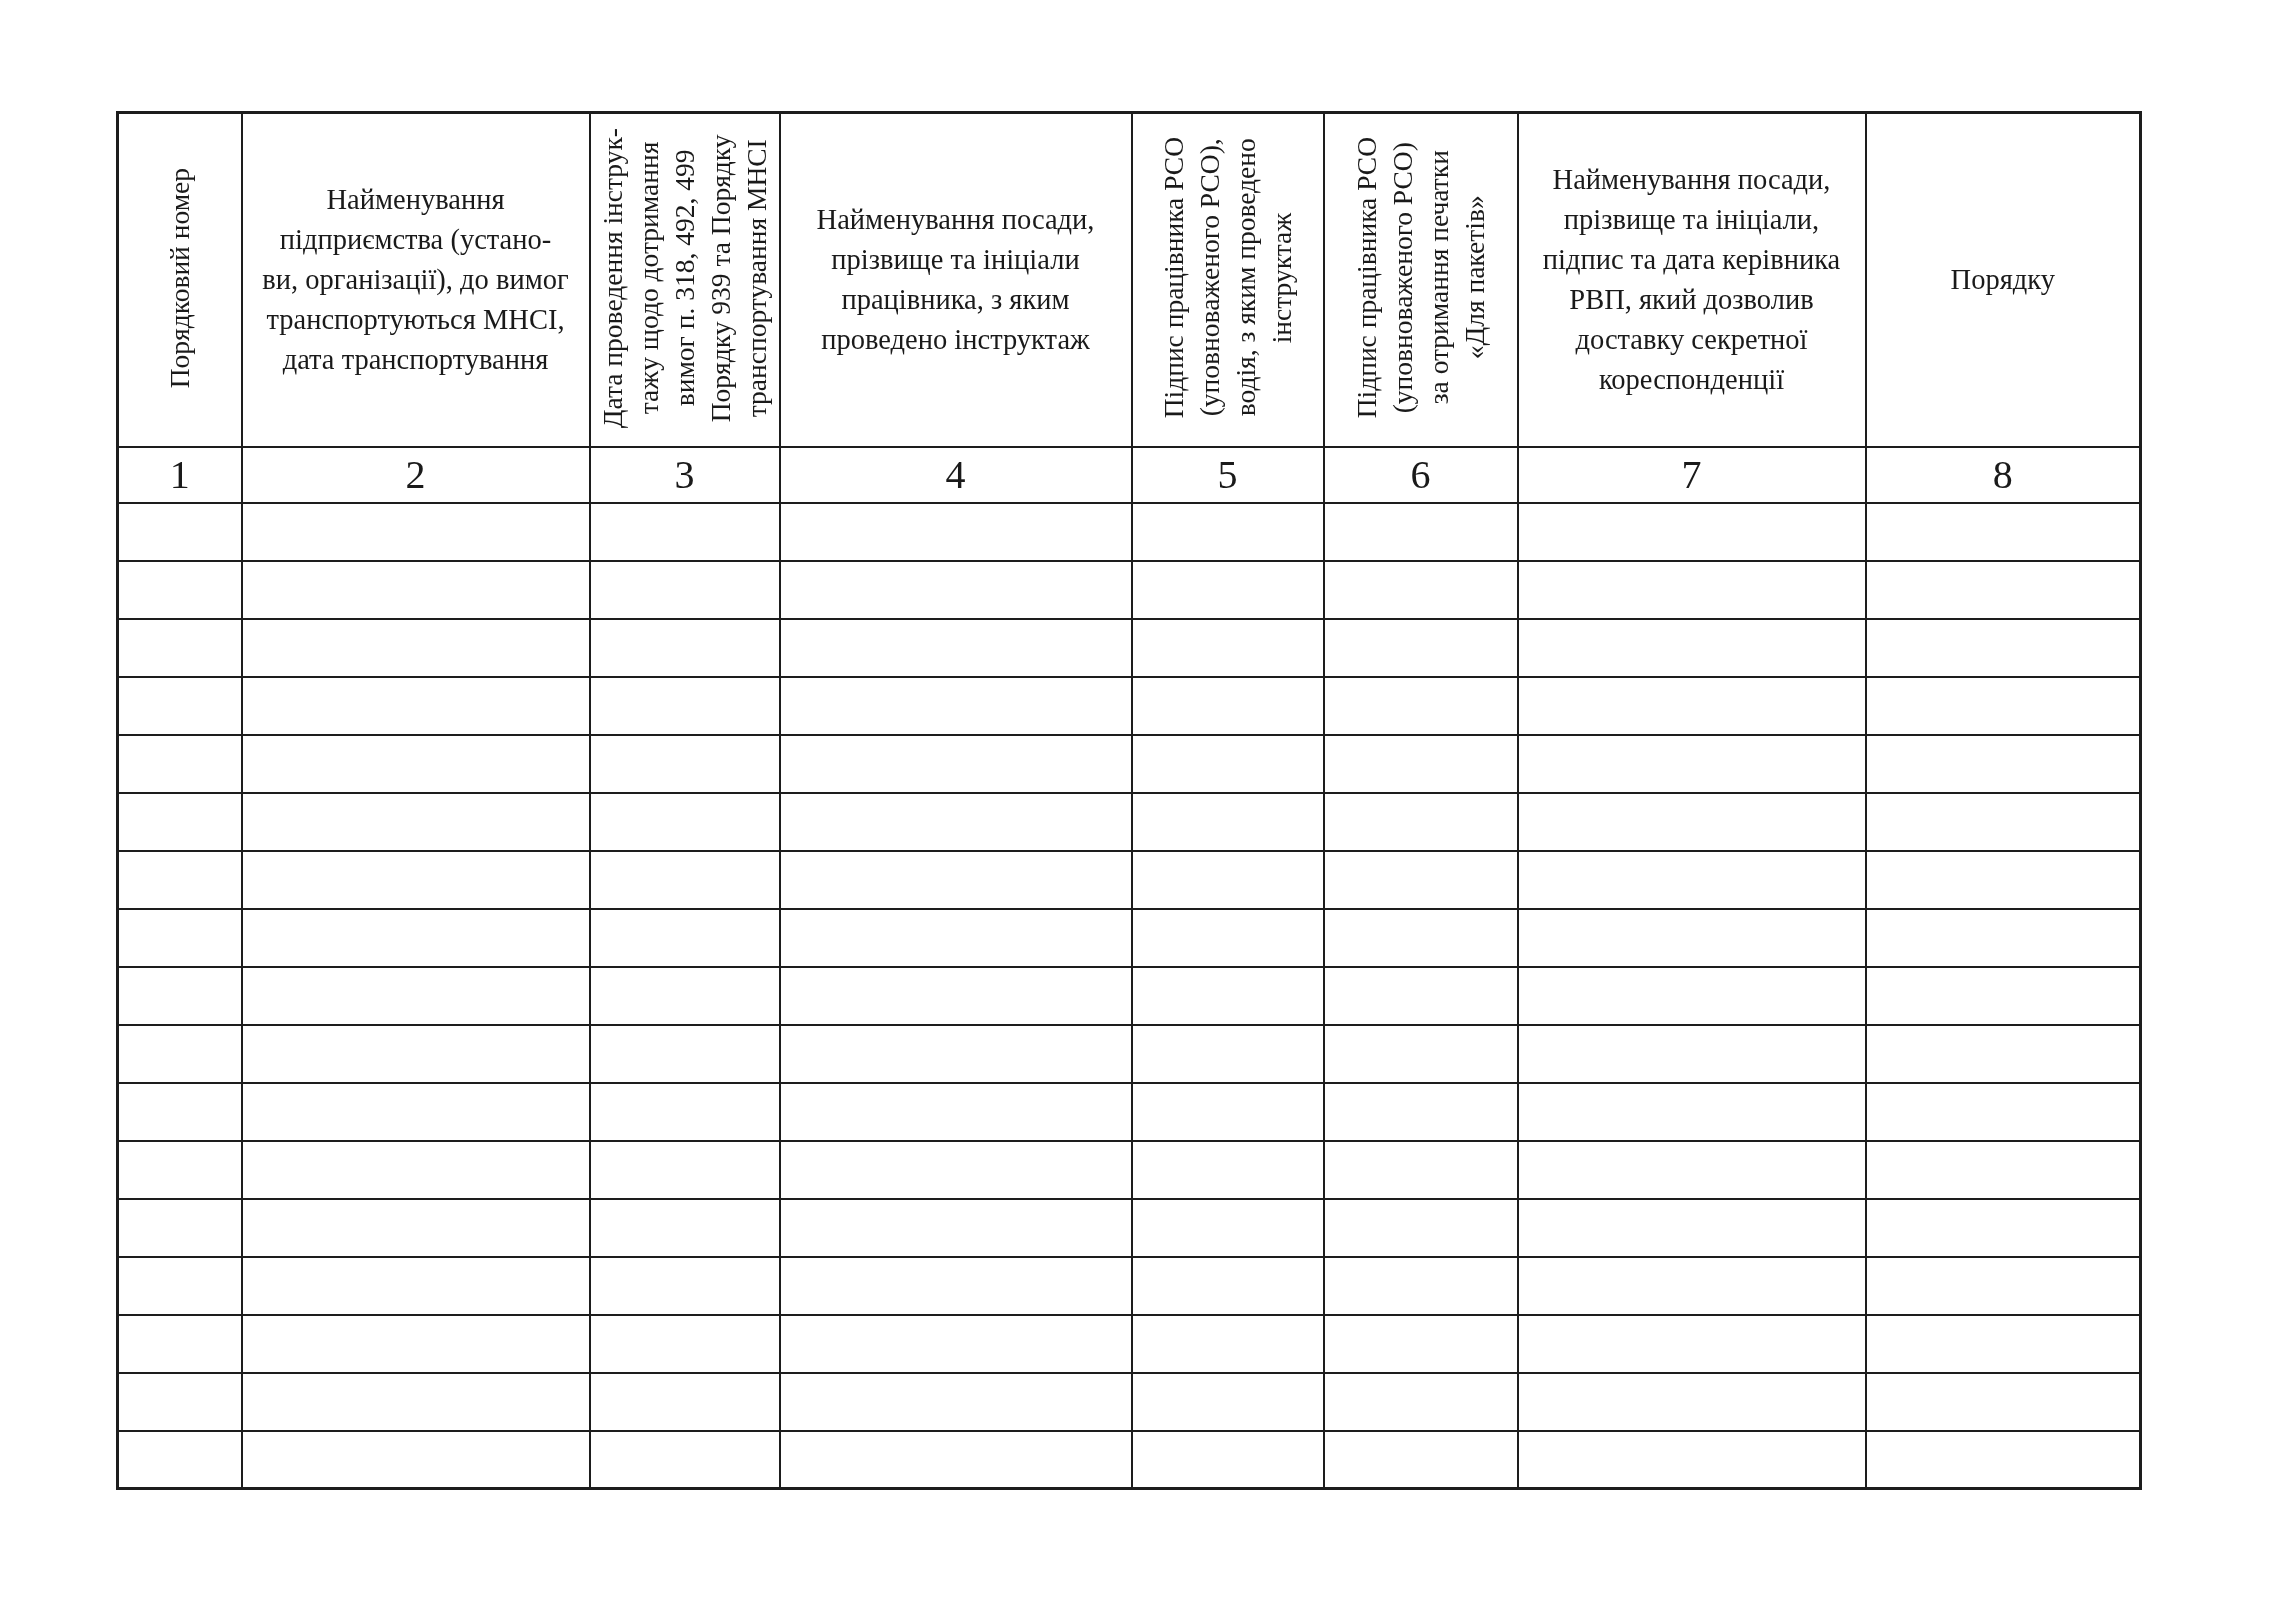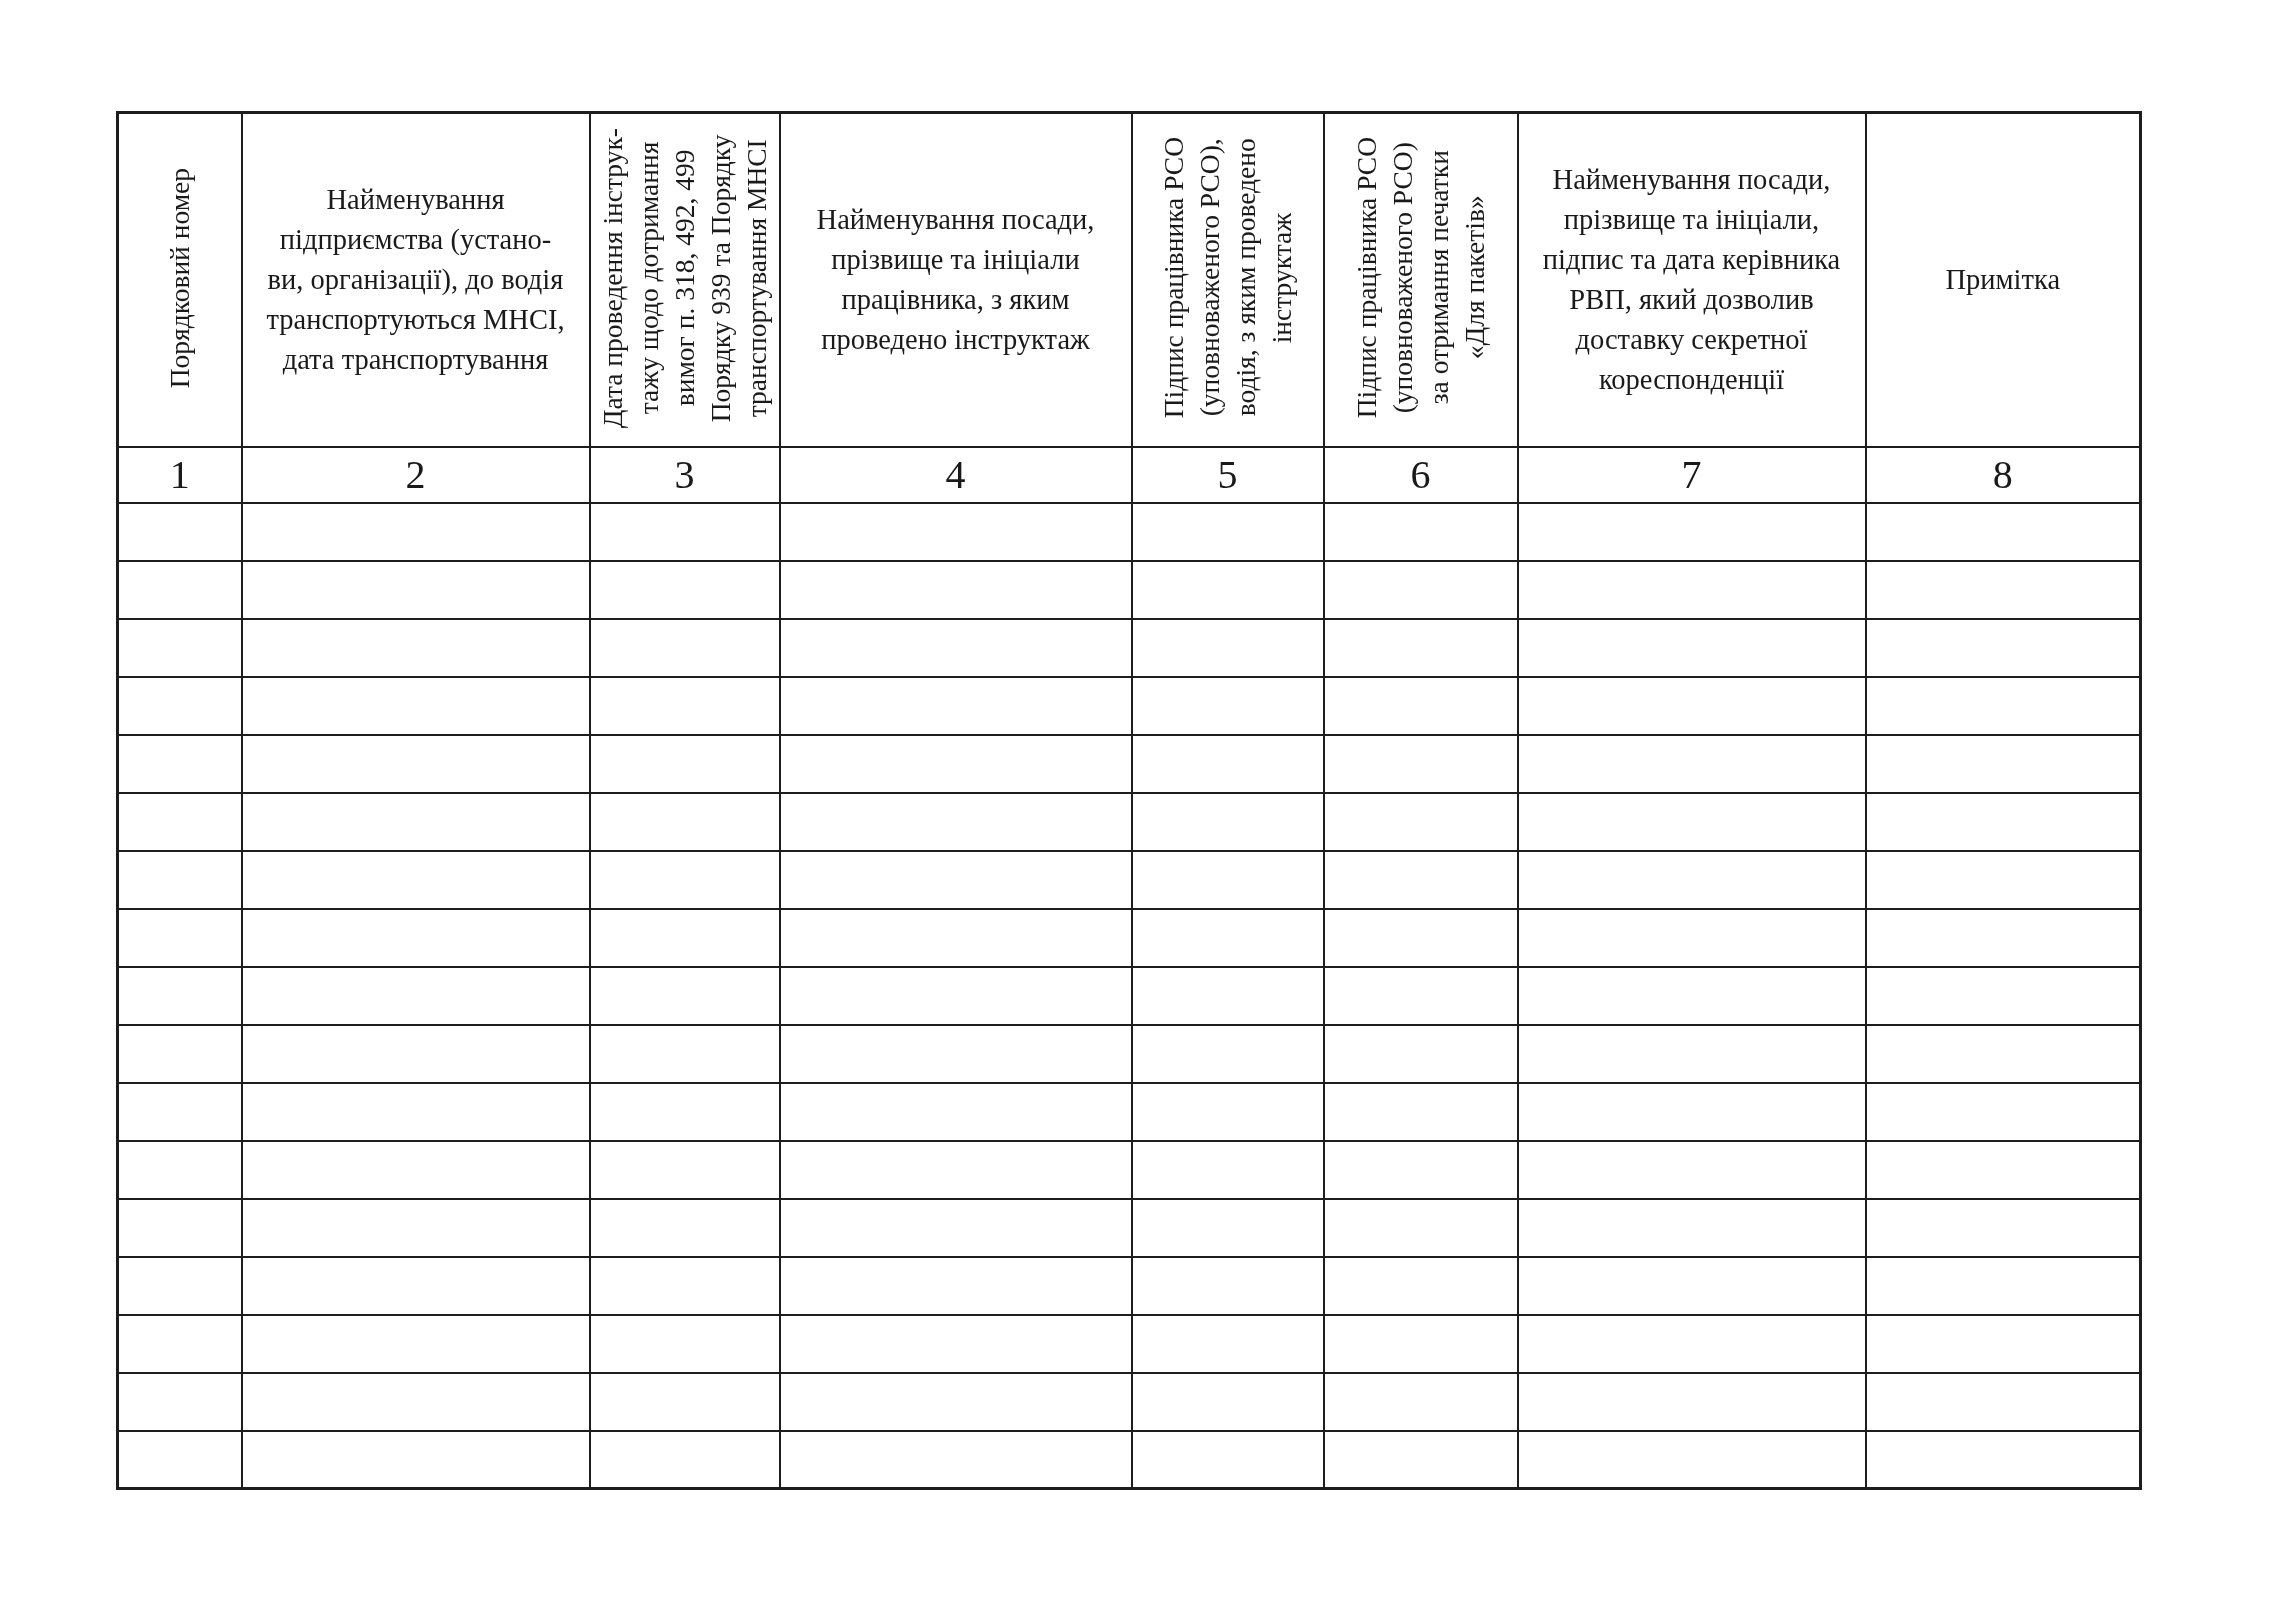--- a/index.html
+++ b/index.html
@@ -77,21 +77,21 @@
       <col style="width:275px">
     </colgroup>
     <tbody>
       <tr class="header-row">
         <th>
           <span class="vtext">Порядковий номер</span>
         </th>
         <th>
           <span class="htext">Найменування
 підприємства (устано-
-ви, організації), до водія
+ви, організації), до вимог
 транспортуються МНСІ,
 дата транспортування</span>
         </th>
         <th>
           <span class="vtext">Дата проведення інструк-
 тажу щодо дотримання
 вимог п. 318, 492, 499
 Порядку 939 та Порядку
 транспортування МНСІ</span>
         </th>
@@ -115,21 +115,21 @@
         </th>
         <th>
           <span class="htext">Найменування посади,
 прізвище та ініціали,
 підпис та дата керівника
 РВП, який дозволив
 доставку секретної
 кореспонденції</span>
         </th>
         <th>
-          <span class="htext">Примітка</span>
+          <span class="htext">Порядку</span>
         </th>
       </tr>
       <tr class="number-row">
         <td>1</td>
         <td>2</td>
         <td>3</td>
         <td>4</td>
         <td>5</td>
         <td>6</td>
         <td>7</td>

